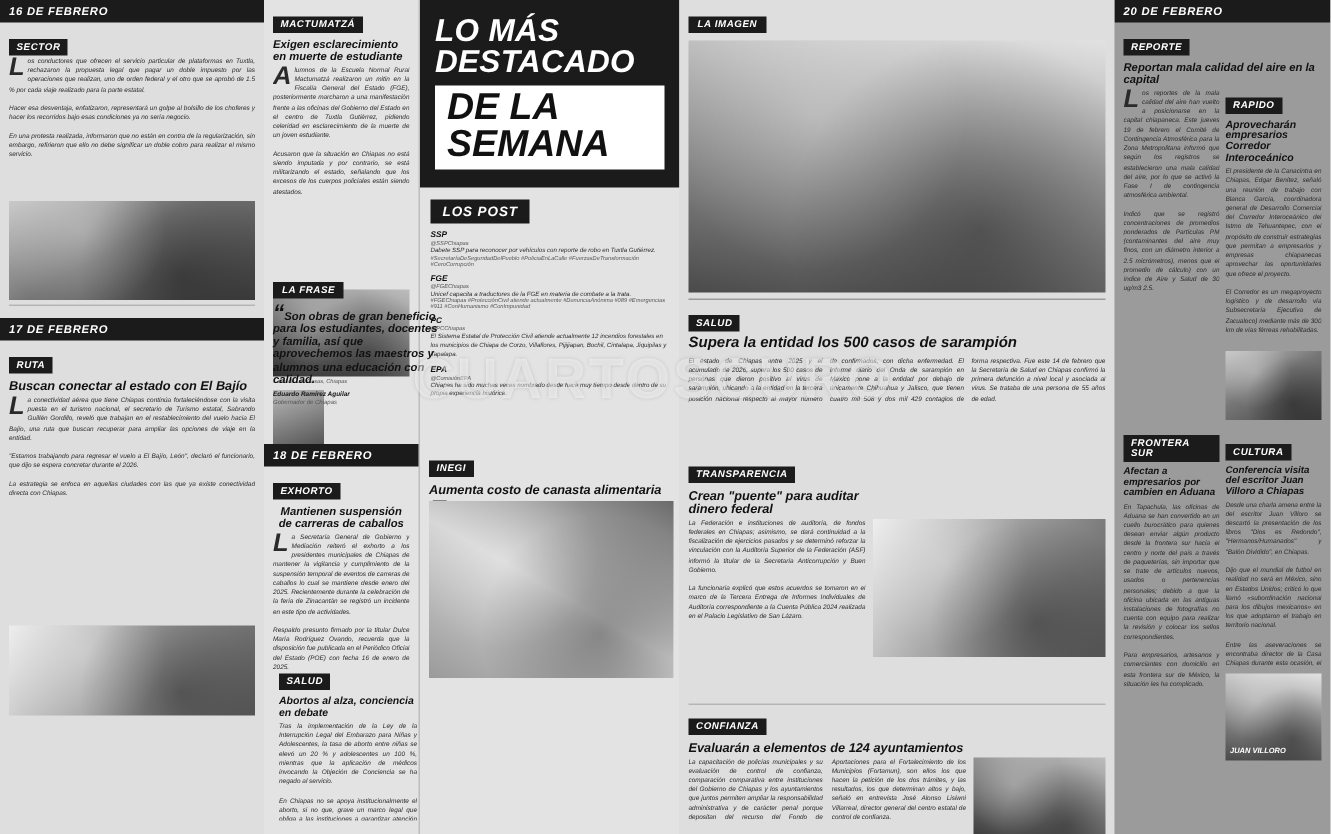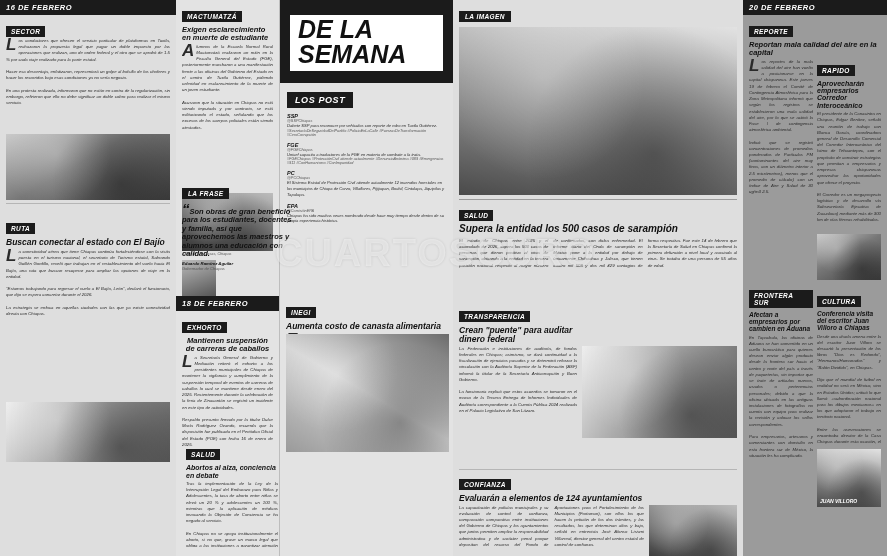--- a/index.html
+++ b/index.html
@@ -113,20 +113,21 @@
     <div class="pad">
       <div class="kicker">SECTOR</div>
       <div class="body dropcap" style="white-space:pre-line; height:96px; overflow:hidden;">Los conductores que ofrecen el servicio particular de plataformas en Tuxtla, rechazaron la propuesta legal que pagar un doble impuesto por las operaciones que realizan, uno de orden federal y el otro que se aprobó de 1.5 % por cada viaje realizado para la parte estatal.
 
 Hacer esa desventaja, enfatizaron, representará un golpe al bolsillo de los choferes y hacer los recorridos bajo esas condiciones ya no sería negocio.
 
 En una protesta realizada, informaron que no están en contra de la regularización, sin embargo, refirieron que ello no debe significar un doble cobro para realizar el mismo servicio.</div>
       <div class="photo p1" style="height:66px;"></div>
       <div class="thinrule"></div>
     </div>
+    <div class="datebar">17 DE FEBRERO</div>
     <div class="pad">
       <div class="kicker">RUTA</div>
       <div class="sechead">Buscan conectar al estado con El Bajío</div>
       <div class="body dropcap" style="white-space:pre-line; height:150px; overflow:hidden;">La conectividad aérea que tiene Chiapas continúa fortaleciéndose con la visita puesta en el turismo nacional, el secretario de Turismo estatal, Sabrando Guillén Gordillo, reveló que trabajan en el restablecimiento del vuelo hacia El Bajío, una ruta que buscan recuperar para ampliar las opciones de viaje en la entidad.
 
 "Estamos trabajando para regresar el vuelo a El Bajío, León", declaró el funcionario, que dijo se espera concretar durante el 2026.
 
 La estrategia se enfoca en aquellas ciudades con las que ya existe conectividad directa con Chiapas.</div>
       <div class="photo p2" style="height:60px; margin-top:3px;"></div>
     </div>
@@ -141,20 +142,21 @@
         <div class="body dropcap" style="white-space:pre-line; height:146px; overflow:hidden;">Alumnos de la Escuela Normal Rural Mactumatzá realizaron un mitin en la Fiscalía General del Estado (FGE), posteriormente marcharon a una manifestación frente a las oficinas del Gobierno del Estado en el centro de Tuxtla Gutiérrez, pidiendo celeridad en esclarecimiento de la muerte de un joven estudiante.
 
 Acusaron que la situación en Chiapas no está siendo imputada y por contrario, se está militarizando el estado, señalando que los excesos de los cuerpos policiales están siendo atestados.</div>
         <div class="photo p3" style="height:58px; margin-top:3px;"></div>
         <div class="figline">...ibal de Las Casas, Chiapas</div>
         <div class="portrait" style="margin-top:4px;"></div>
       </div>
 
       <div style="flex:1;">
         <div class="masthead">
+          <div class="mast-l1">LO MÁS DESTACADO</div>
           <div class="mast-l2">DE LA SEMANA</div>
         </div>
         <div style="padding:6px 7px 0;">
           <div class="lospost">LOS POST</div>
           <div style="margin-top:5px;">
             <div class="post-item">
               <div class="post-net">SSP</div>
               <div class="post-handle">@SSPChiapas</div>
               <div class="post-text">Dabete SSP para reconocer por vehículos con reporte de robo en Tuxtla Gutiérrez.</div>
               <div class="post-tags">#SecretaríaDeSeguridadDelPueblo #PoliciaEnLaCalle #FuerzasDeTransformación #CeroCorrupción</div>

